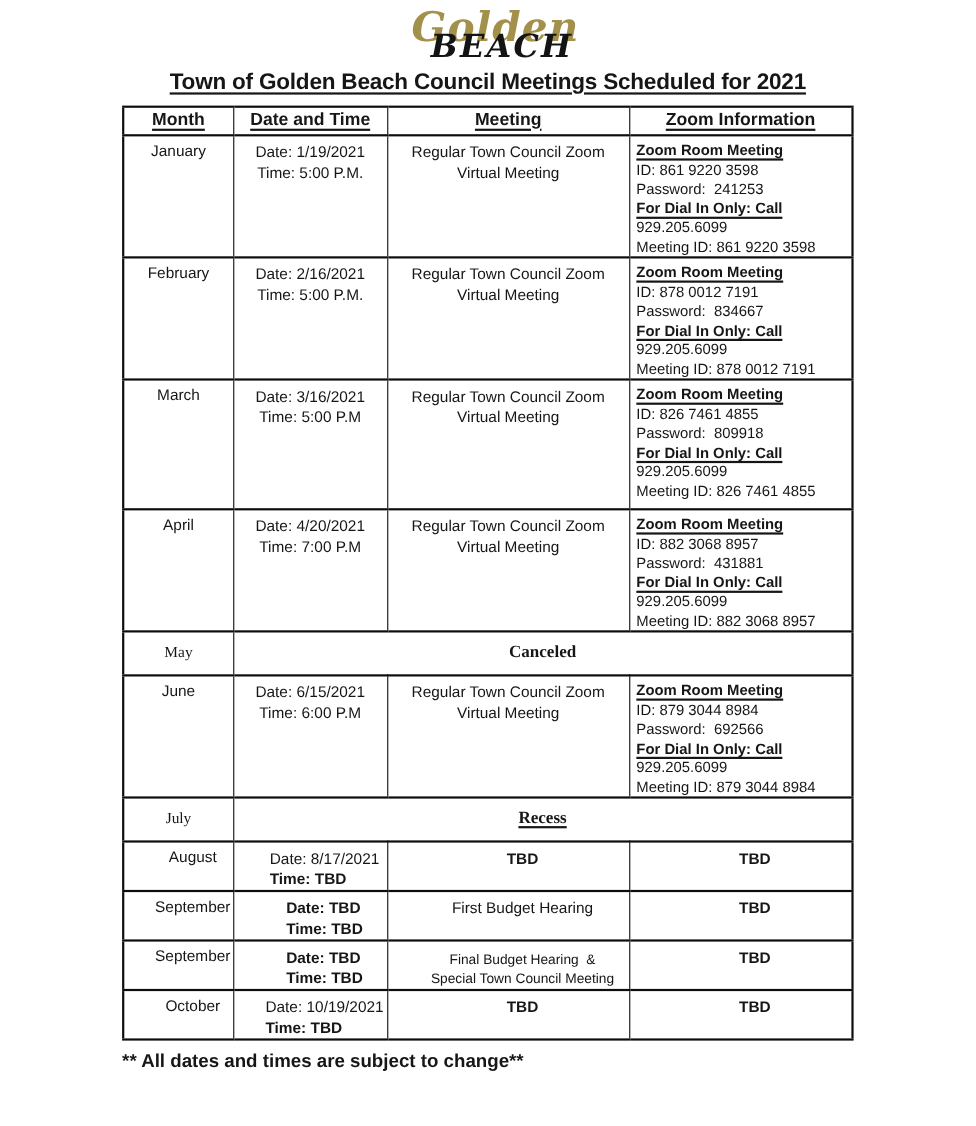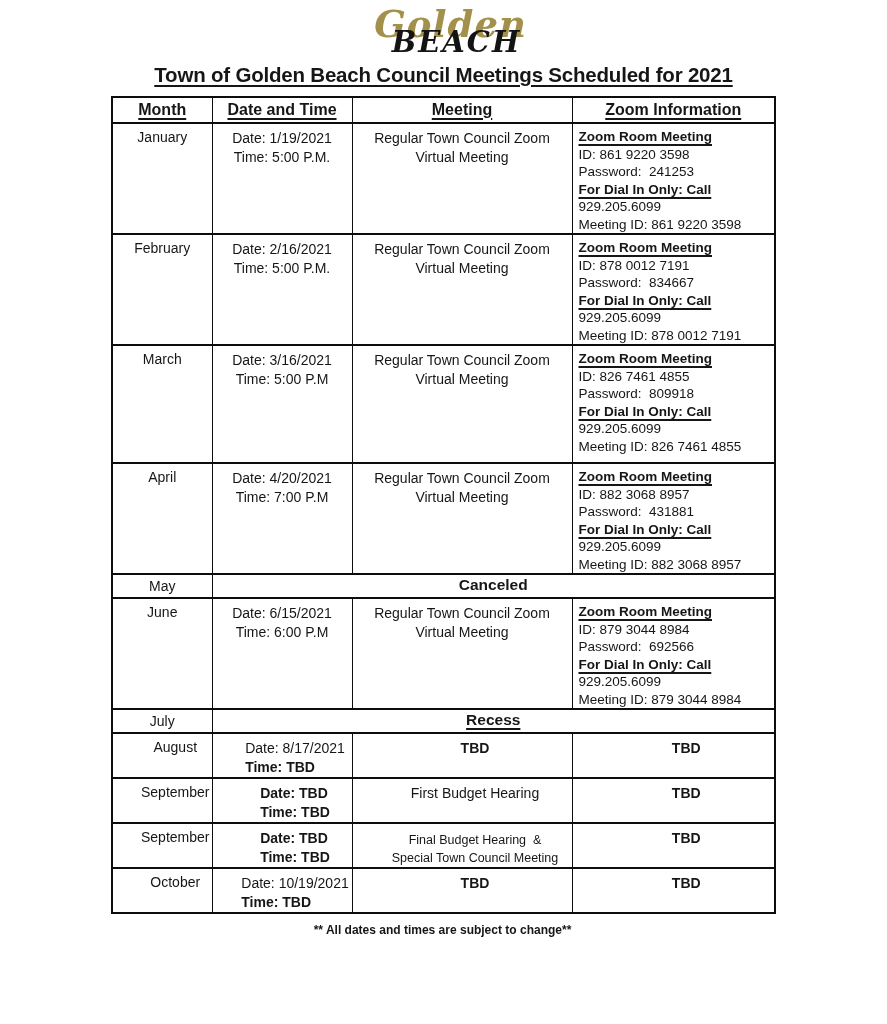--- a/index.html
+++ b/index.html
@@ -24,36 +24,36 @@
            border-left:1.5px solid #0d0d0d; border-right:1.5px solid #0d0d0d;
            vertical-align:top; }
   table { border:2px solid #0d0d0d; }
   th { font-size:16px; font-weight:bold; text-align:center; height:26px; padding:2px 0 3px; vertical-align:middle; }
   .hu { text-decoration:underline; text-decoration-thickness:2px; text-underline-offset:3px; }
 
   .r110 td { height:110px; }
   .r114 td { height:118px; }
   .r109 td { height:109px; }
   .r43  td { height:43px;padding-left:26px; }
-  .r26  td { height:24px; vertical-align:middle; }
+  .r26  td { height:40px; vertical-align:middle;font-family:Liberation Serif, serif; }
 
   .c-month { text-align:center; font-size:14px; padding-top:5px; }
   .c-date  { text-align:center; font-size:14px; line-height:19px; padding-top:5px; }
   .c-date .inner { display:inline-block; text-align:left; }
   .c-meet  { text-align:center; font-size:14px; line-height:19px; padding-top:5px; }
   .c-meet.small { font-size:12.5px; line-height:18px; padding-top:7px; }
   .c-zoom  { font-size:13.5px; line-height:17.5px; padding:4px 4px 0 6px; text-align:left; }
   .c-span  { text-align:center; font-size:15.5px; vertical-align:middle; padding-bottom:2px;margin-top:32px; }
   .c-tbd   { text-align:center; font-size:14px; font-weight:bold; padding-top:6px; }
 
   .b  { font-weight:bold; }
   .bu { font-weight:bold; text-decoration:underline; text-decoration-thickness:1.5px; text-underline-offset:2.5px; }
   .pre { white-space:pre-wrap; }
 
-  .footer { width:663px; margin-left:111px; text-align:center; font-weight:bold; font-size:12px; margin-top:9px; }
+  .footer { width:663px; margin-left:111px; font-weight:bold; font-size:17px; margin-top:9px; }
 </style>
 </head>
 <body>
 
 <div class="logo">
   <div class="logo-script">Golden</div>
   <div class="logo-caps">BEACH</div>
 </div>
 
 <div class="title">Town of Golden Beach Council Meetings Scheduled for 2021</div>

